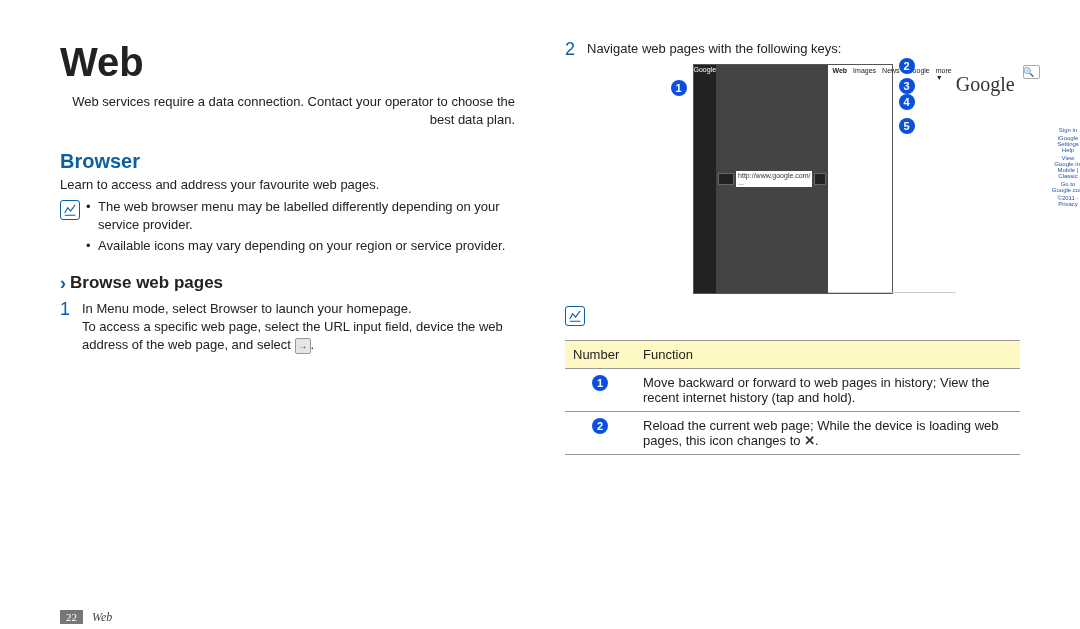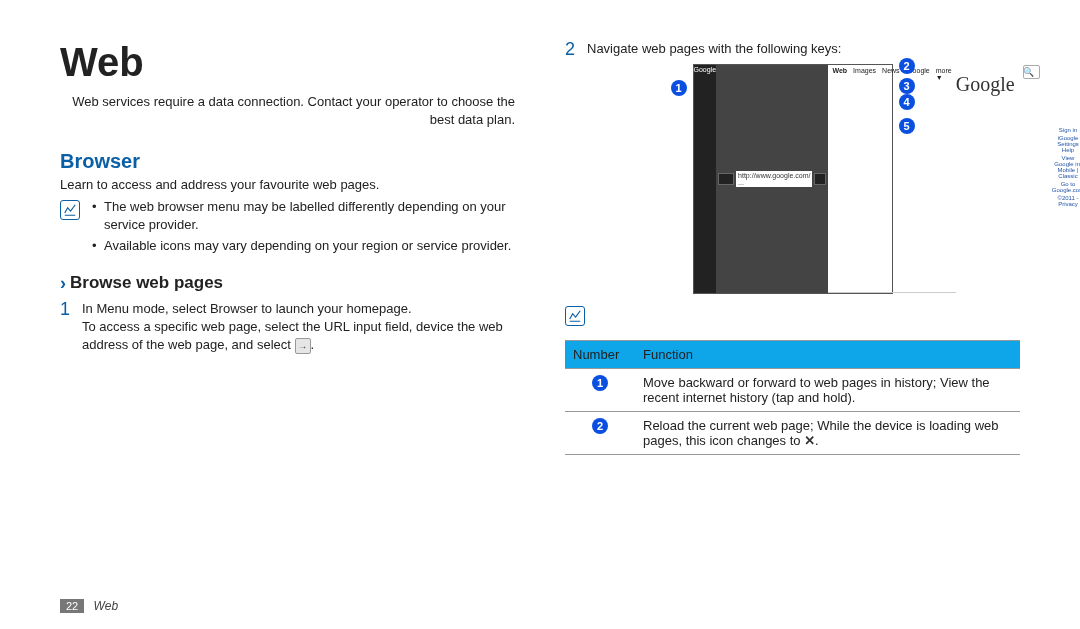--- a/index.html
+++ b/index.html
@@ -11,21 +11,21 @@
     color: #222;
     position: relative;
     padding: 40px 60px 20px 60px;
   }
   .columns { display: flex; gap: 50px; }
   .col { flex: 1; }
   h1 { font-size: 40px; font-weight: 600; margin-bottom: 8px; }
   .intro { font-size: 13px; line-height: 1.35; margin-bottom: 22px; text-align: right; }
   h2 { font-size: 20px; font-weight: 600; color: #0a5fa5; margin-bottom: 4px; }
   .subintro { font-size: 13px; margin-bottom: 6px; }
-  .note-row { display: flex; align-items: flex-start; gap: 12px; margin-bottom: 14px; }
+  .note-row { display: flex; align-items: flex-start; gap: 6px; margin-bottom: 14px; }
   .note-icon {
     width: 20px; height: 20px; border: 1.5px solid #0a5fa5; border-radius: 3px;
     display: flex; align-items: center; justify-content: center; flex-shrink: 0;
     margin-top: 2px;
   }
   .note-icon svg { width: 14px; height: 14px; }
   .note-list { font-size: 13px; list-style: none; }
   .note-list li { position: relative; padding-left: 12px; line-height: 1.35; margin-bottom: 4px; }
   .note-list li::before { content: "•"; position: absolute; left: 0; }
   .subsection { display: flex; align-items: center; gap: 4px; margin-top: 8px; margin-bottom: 6px; }
@@ -63,23 +63,23 @@
   }
   .phone-wrap { position: relative; }
   .co-1 { position:absolute; left:-22px; top:16px; }
   .co-2 { position:absolute; right:-22px; top:-6px; }
   .co-3 { position:absolute; right:-22px; top:14px; }
   .co-4 { position:absolute; right:-22px; top:30px; }
   .co-5 { position:absolute; right:-22px; top:54px; }
   .note-text { font-size: 13px; line-height: 1.35; }
   table.func { width: 100%; border-collapse: collapse; font-size: 13px; margin-top: 8px; }
   table.func th, table.func td { border-top: 1px solid #999; border-bottom: 1px solid #999; padding: 6px 8px; text-align: left; vertical-align: top; }
-  table.func th { font-weight: 400; background: #0ea5e9; }
+  table.func th { font-weight: 400; background: #fef9c3; }
   table.func td.num { width: 70px; text-align: center; }
-  .footer { position: absolute; bottom: 16px; left: 60px; font-size: 12px; font-style: italic; color: #444; }
+  .footer { position: absolute; bottom: 4px; left: 60px; font-size: 12px; font-style: italic; color: #444; font-family: Liberation Serif, serif; }
   .footer .pg { background: #777; color: #fff; font-style: normal; padding: 1px 6px; margin-right: 6px; font-size: 11px; }
 </style>
 </head>
 <body>
 
 <div class="columns">
   <div class="col">
     <h1>Web</h1>
     <p class="intro">Web services require a data connection. Contact your operator to choose the best data plan.</p>
 

